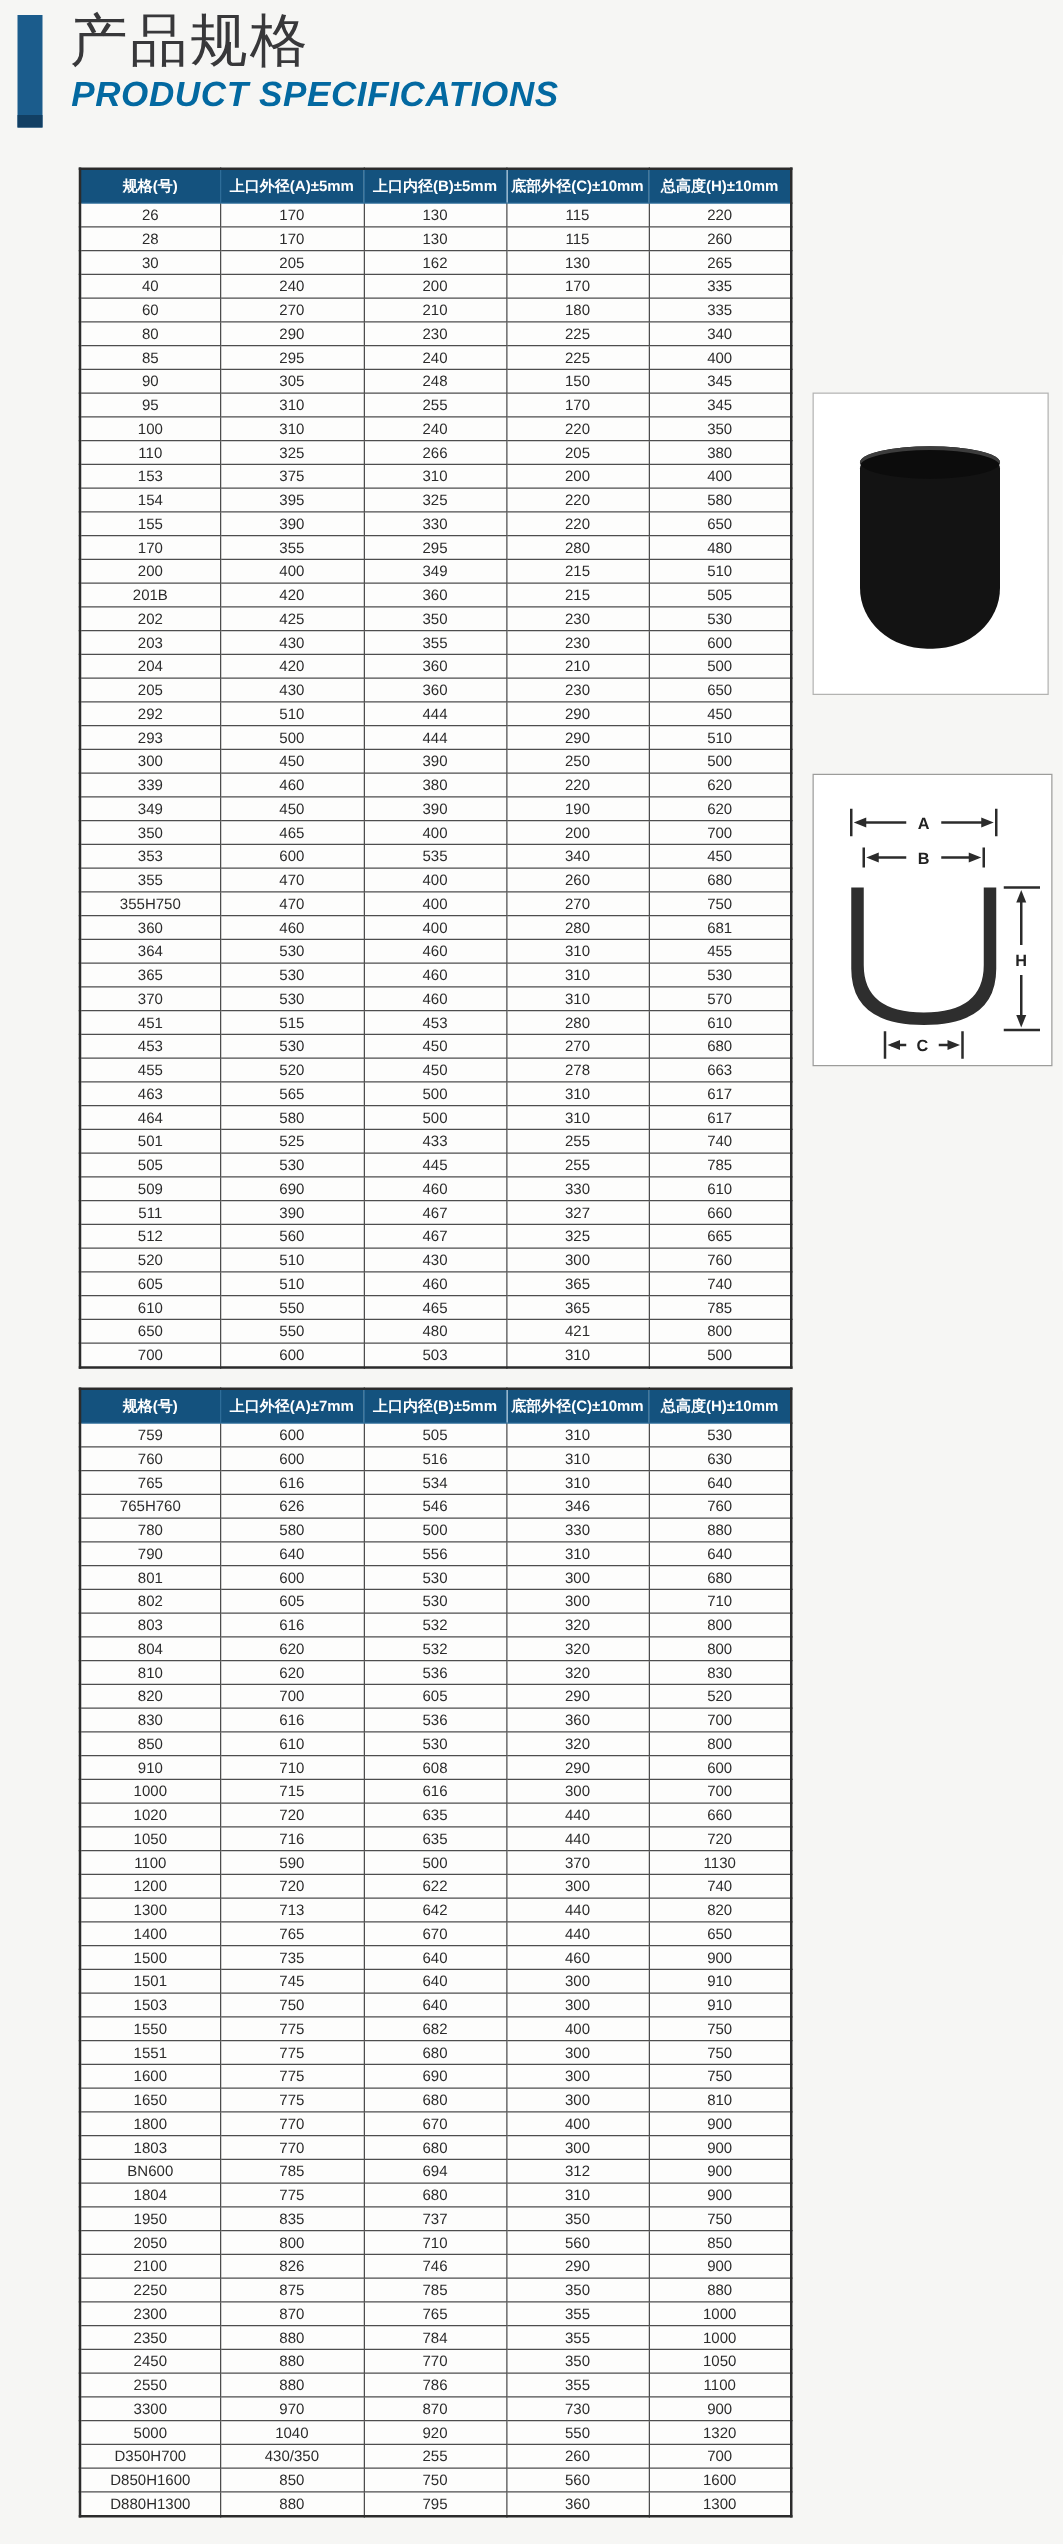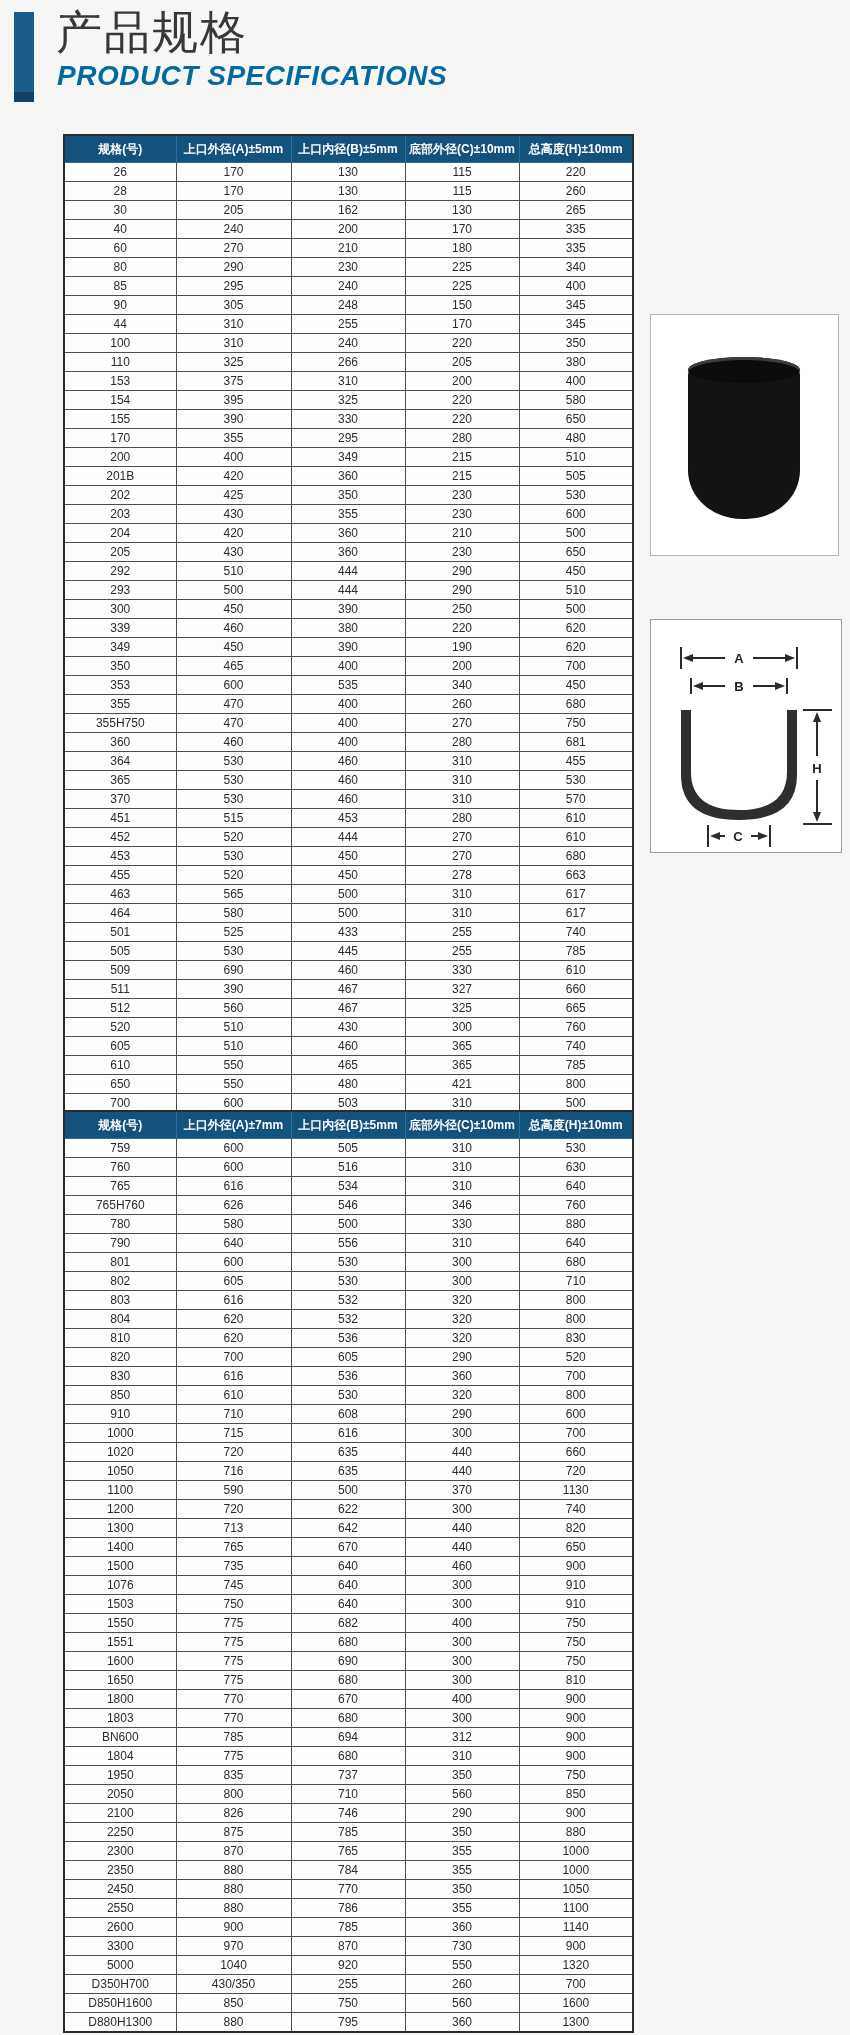--- a/index.html
+++ b/index.html
@@ -167,21 +167,21 @@
             <td>400</td>
           </tr>
           <tr>
             <td>90</td>
             <td>305</td>
             <td>248</td>
             <td>150</td>
             <td>345</td>
           </tr>
           <tr>
-            <td>44</td>
+            <td>95</td>
             <td>310</td>
             <td>255</td>
             <td>170</td>
             <td>345</td>
           </tr>
           <tr>
             <td>100</td>
             <td>310</td>
             <td>240</td>
             <td>220</td>
@@ -353,27 +353,20 @@
             <td>530</td>
             <td>460</td>
             <td>310</td>
             <td>570</td>
           </tr>
           <tr>
             <td>451</td>
             <td>515</td>
             <td>453</td>
             <td>280</td>
-            <td>610</td>
-          </tr>
-          <tr>
-            <td>452</td>
-            <td>520</td>
-            <td>444</td>
-            <td>270</td>
             <td>610</td>
           </tr>
           <tr>
             <td>453</td>
             <td>530</td>
             <td>450</td>
             <td>270</td>
             <td>680</td>
           </tr>
           <tr>
@@ -698,21 +691,21 @@
             <td>650</td>
           </tr>
           <tr>
             <td>1500</td>
             <td>735</td>
             <td>640</td>
             <td>460</td>
             <td>900</td>
           </tr>
           <tr>
-            <td>1076</td>
+            <td>1501</td>
             <td>745</td>
             <td>640</td>
             <td>300</td>
             <td>910</td>
           </tr>
           <tr>
             <td>1503</td>
             <td>750</td>
             <td>640</td>
             <td>300</td>
@@ -824,27 +817,20 @@
             <td>1050</td>
           </tr>
           <tr>
             <td>2550</td>
             <td>880</td>
             <td>786</td>
             <td>355</td>
             <td>1100</td>
           </tr>
           <tr>
-            <td>2600</td>
-            <td>900</td>
-            <td>785</td>
-            <td>360</td>
-            <td>1140</td>
-          </tr>
-          <tr>
             <td>3300</td>
             <td>970</td>
             <td>870</td>
             <td>730</td>
             <td>900</td>
           </tr>
           <tr>
             <td>5000</td>
             <td>1040</td>
             <td>920</td>

